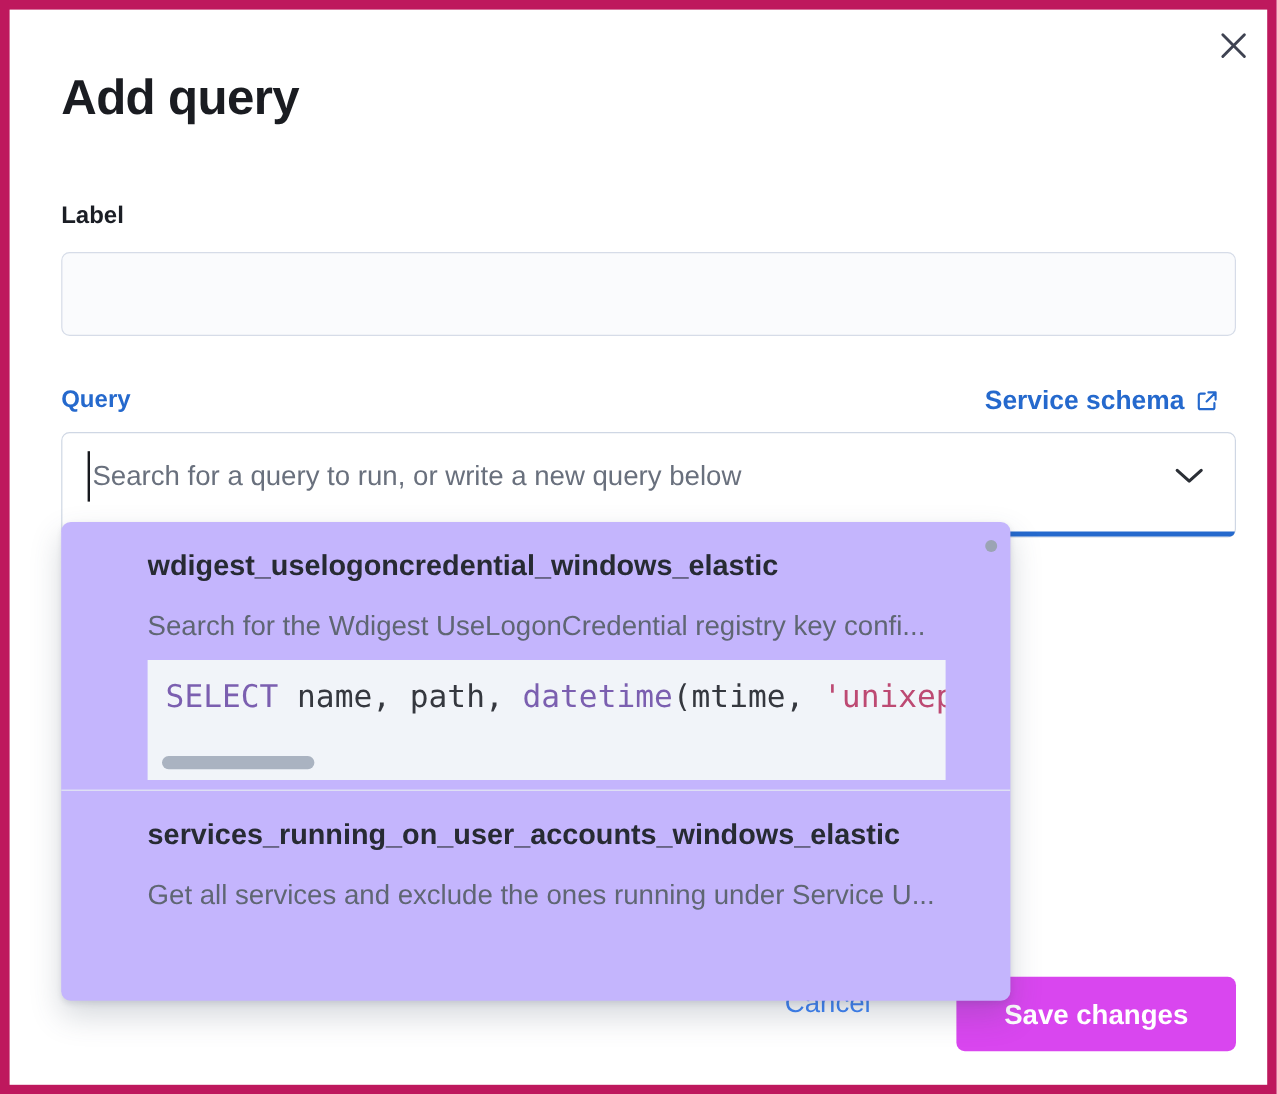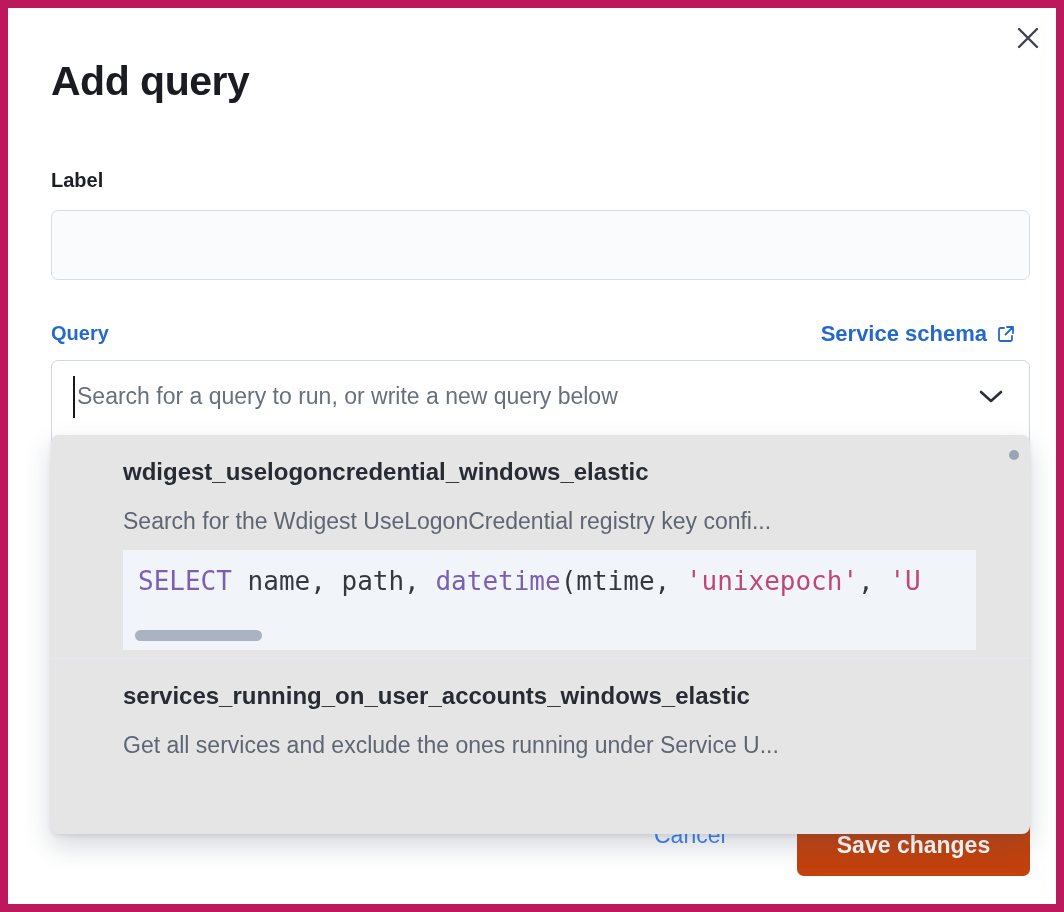--- a/index.html
+++ b/index.html
@@ -62,29 +62,29 @@
 
   
   .cancel-btn {
     position:absolute; left:646px; top:814px;
     background:none; border:none; cursor:pointer;
     font-size:23px; font-weight:400; color:#3b82f6;
     font-family:"Liberation Sans", sans-serif;
   }
   .save-btn {
     position:absolute; left:789px; top:806px; width:233px; height:62px;
-    background:#c2410c; border:none; border-radius:7px; cursor:pointer;
+    background:#d946ef; border:none; border-radius:7px; cursor:pointer;
     font-size:23px; font-weight:600; color:#ffffff;
     font-family:"Liberation Sans", sans-serif;
   }
 
   
   .dropdown-panel {
-    position:absolute; left:43px; top:427px; width:979px; height:399px;
-    background:#e5e5e5; border-radius:8px;
+    position:absolute; left:43px; top:427px; width:791px; height:399px;
+    background:#c4b5fd; border-radius:8px;
     box-shadow:0 12px 26px rgba(65,78,101,0.22), 0 2px 4px rgba(65,78,101,0.12);
     overflow:hidden; z-index:5;
   }
   .v-scroll-dot {
     position:absolute; top:15px; right:11px; width:10px; height:10px;
     border-radius:50%; background:#9ba4b4; z-index:6;
   }
   .option { padding:23px 54px 8px 72px; cursor:pointer; }
   .option + .option { border-top:1px solid #e4e9f2; }
   .option-title {

